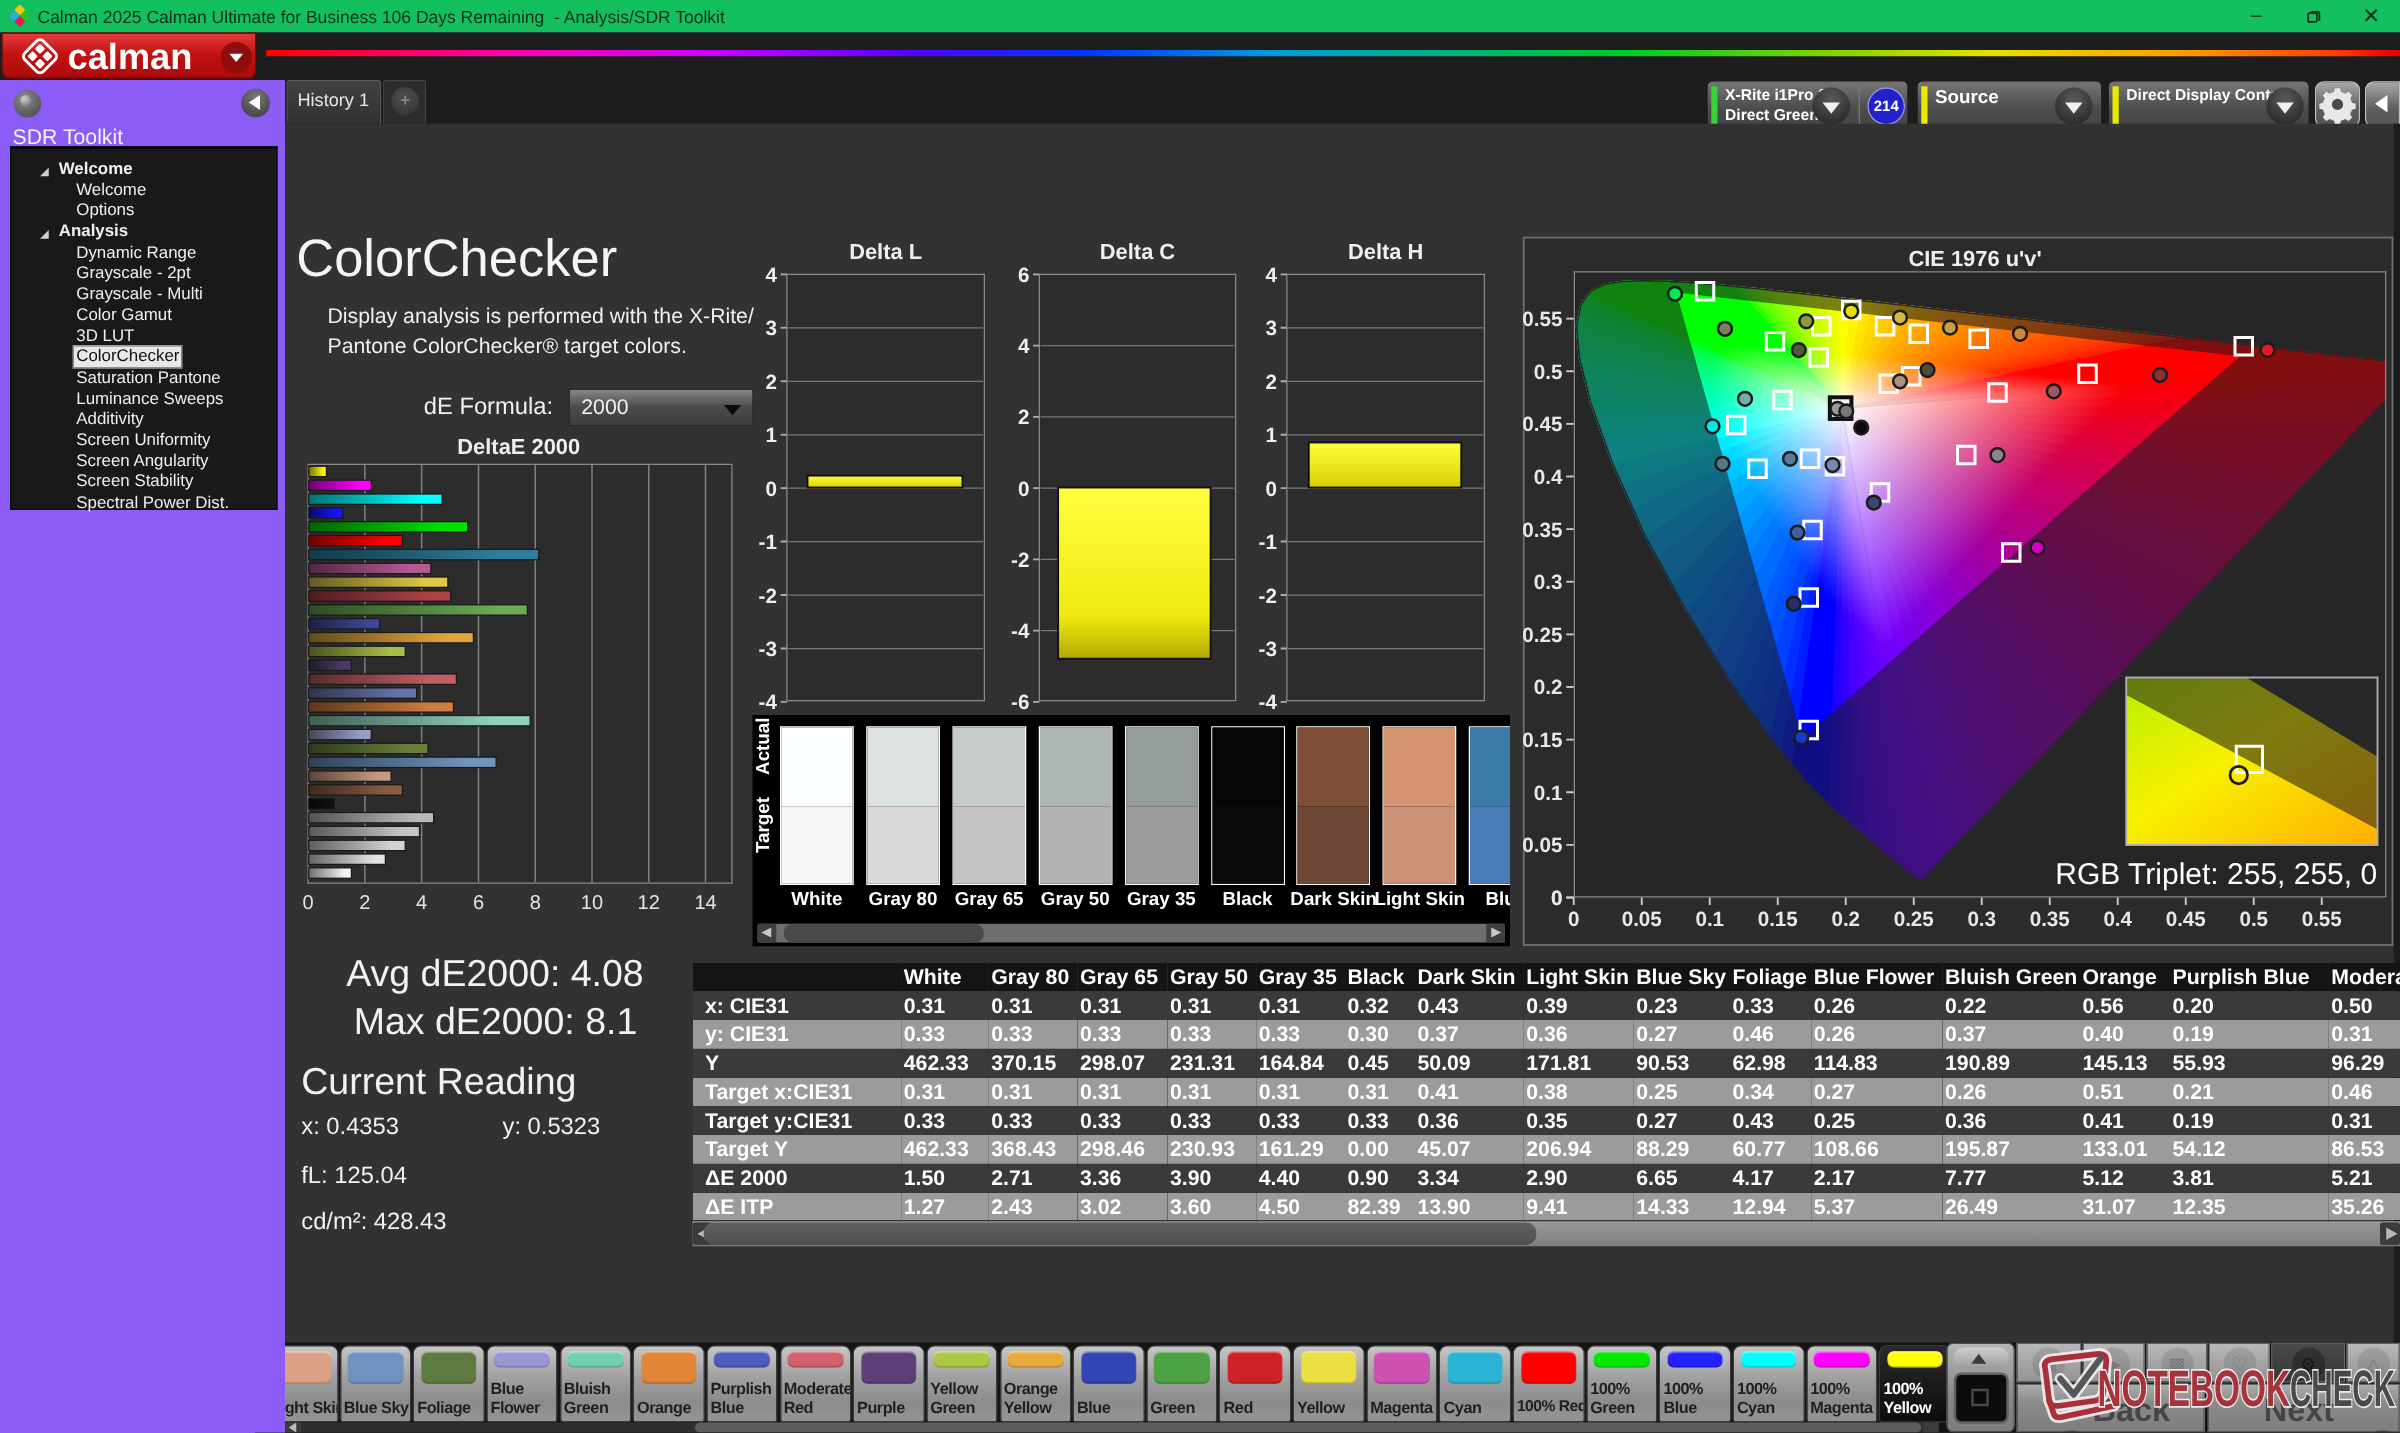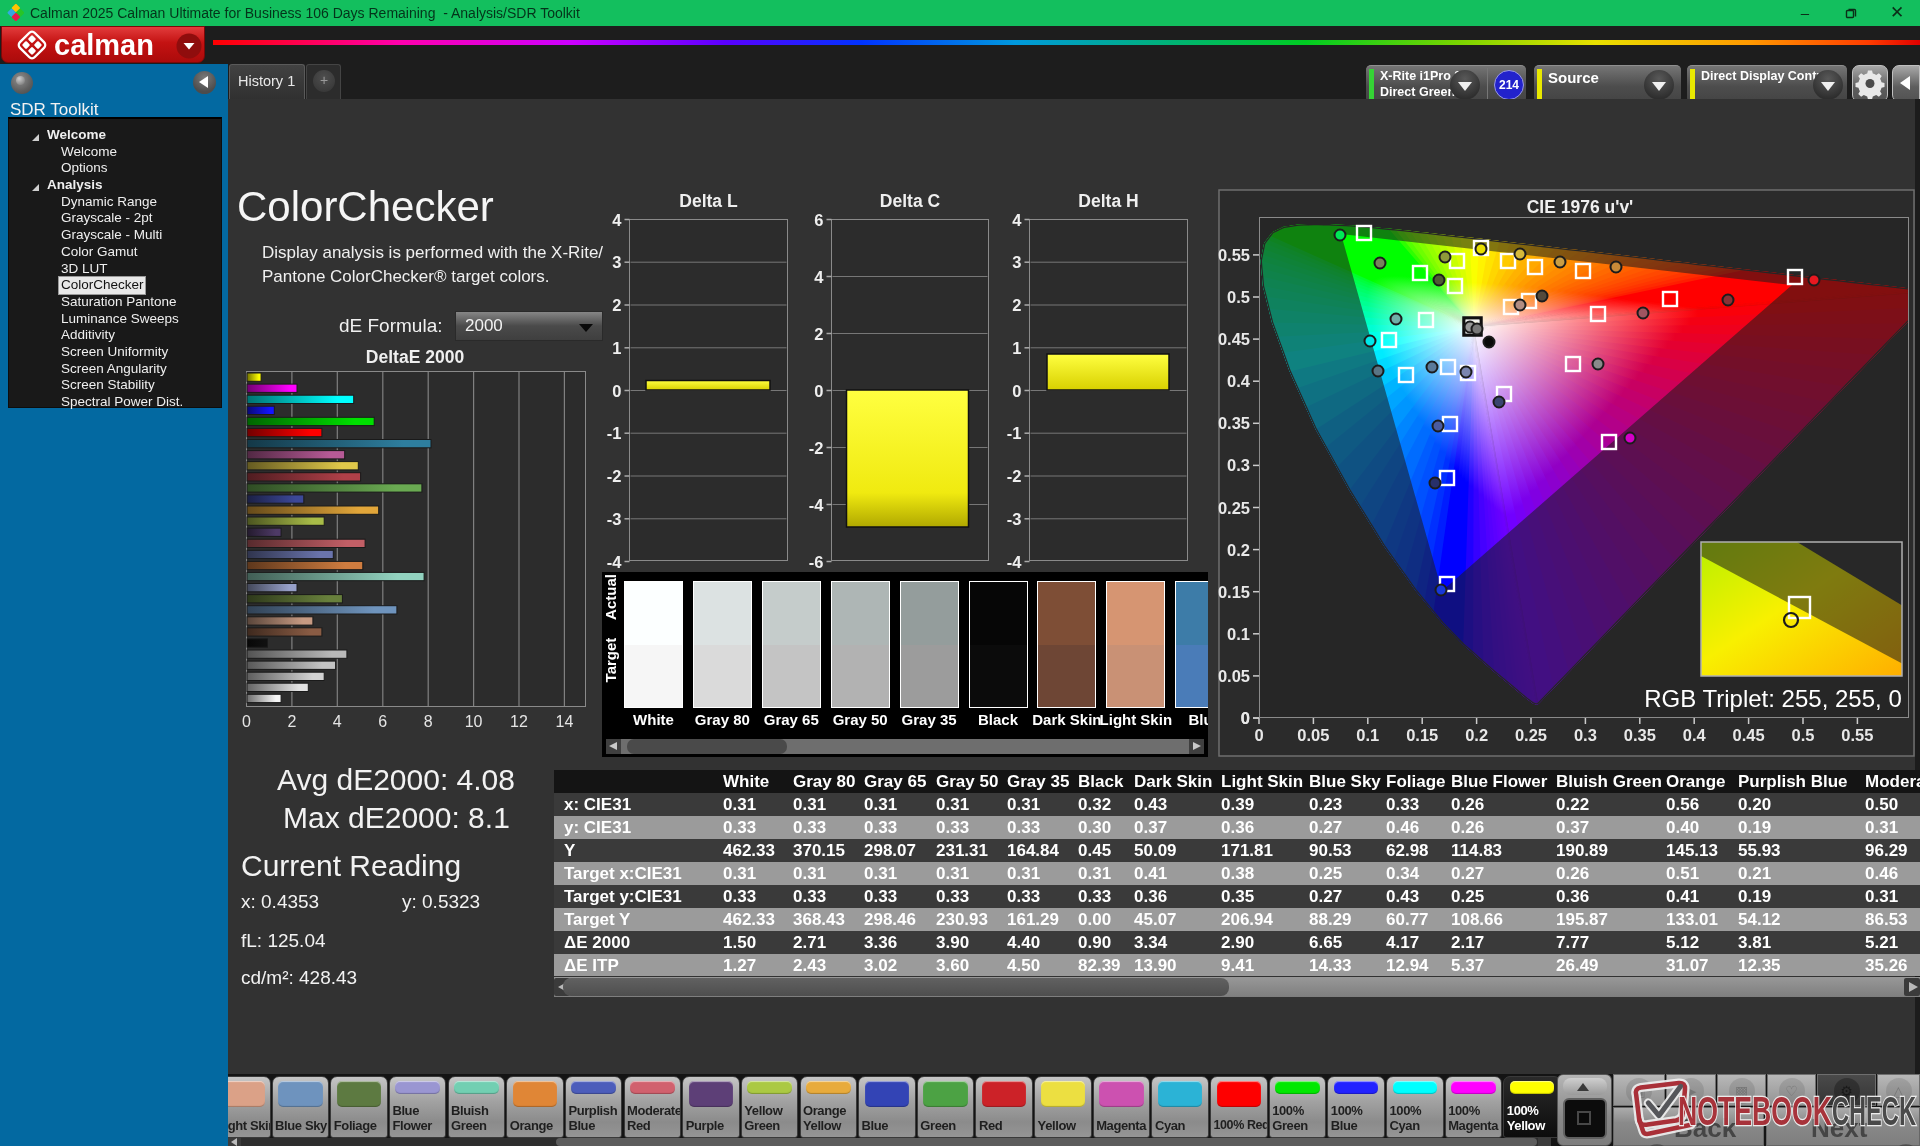--- a/index.html
+++ b/index.html
@@ -10,21 +10,21 @@
 #titlebar .ticon { position:absolute; left:7px; top:4px; width:17px; height:17px; }
 #titlebar .ttext { position:absolute; left:30px; top:5px; }
 #titlebar .wbtn { position:absolute; top:0; height:26px; width:46px; color:#0b2e18; font-size:15px;
   text-align:center; line-height:26px; }
 #hdr { position:absolute; left:0; top:26px; width:1920px; height:38px; background:#1d1d1d;padding-left:12px; }
 #calmanbtn { position:absolute; left:1px; top:0px; width:204px; height:37px;
   background:linear-gradient(#e23c3c,#c41212 45%,#ab0b0b); border-radius:0 0 7px 7px;
   border:1px solid #7d0808; }
 #rainbow { position:absolute; left:213px; top:14px; width:1707px; height:5px;
   background:linear-gradient(90deg,#ff0000 0%,#ff00ad 11%,#cc00ff 21%,#5a00ff 30%,#0033ff 38%,#0099dd 47%,#00b277 56%,#00cc22 64%,#7ad400 73%,#e8e000 81%,#ff9900 90%,#ff3c00 97%,#e00000 100%); }
-#sidebar { position:absolute; left:0; top:64px; width:228px; height:1082px; background:#0369a1; }
+#sidebar { position:absolute; left:0; top:64px; width:228px; height:1082px; background:#8b5cf6; }
 #sidebar .circ { position:absolute; left:11px; top:8px; width:22px; height:22px; border-radius:50%;
   background:radial-gradient(circle at 40% 32%,#8f8f8f,#5e5e5e 60%,#474747); }
 #sidebar .circ i { position:absolute; left:5px; top:4px; width:9px; height:9px; border-radius:50%;
   background:radial-gradient(circle at 35% 30%,#cfcfcf,#6c6c6c); }
 #collapsebtn { position:absolute; left:193px; top:7px; width:23px; height:23px; border-radius:50%;
   background:radial-gradient(circle at 50% 30%,#7a7a7a,#4c4c4c 70%); }
 #collapsebtn:after { content:""; position:absolute; left:6px; top:5px;
   border-right:9px solid #fff; border-top:6px solid transparent; border-bottom:6px solid transparent; }
 #sdrtitle { position:absolute; left:10px; top:36px; color:#f2f2f2; font-size:17px; }
 #tree { position:absolute; left:8px; top:53px; width:214px; height:291px; background:#191919;

